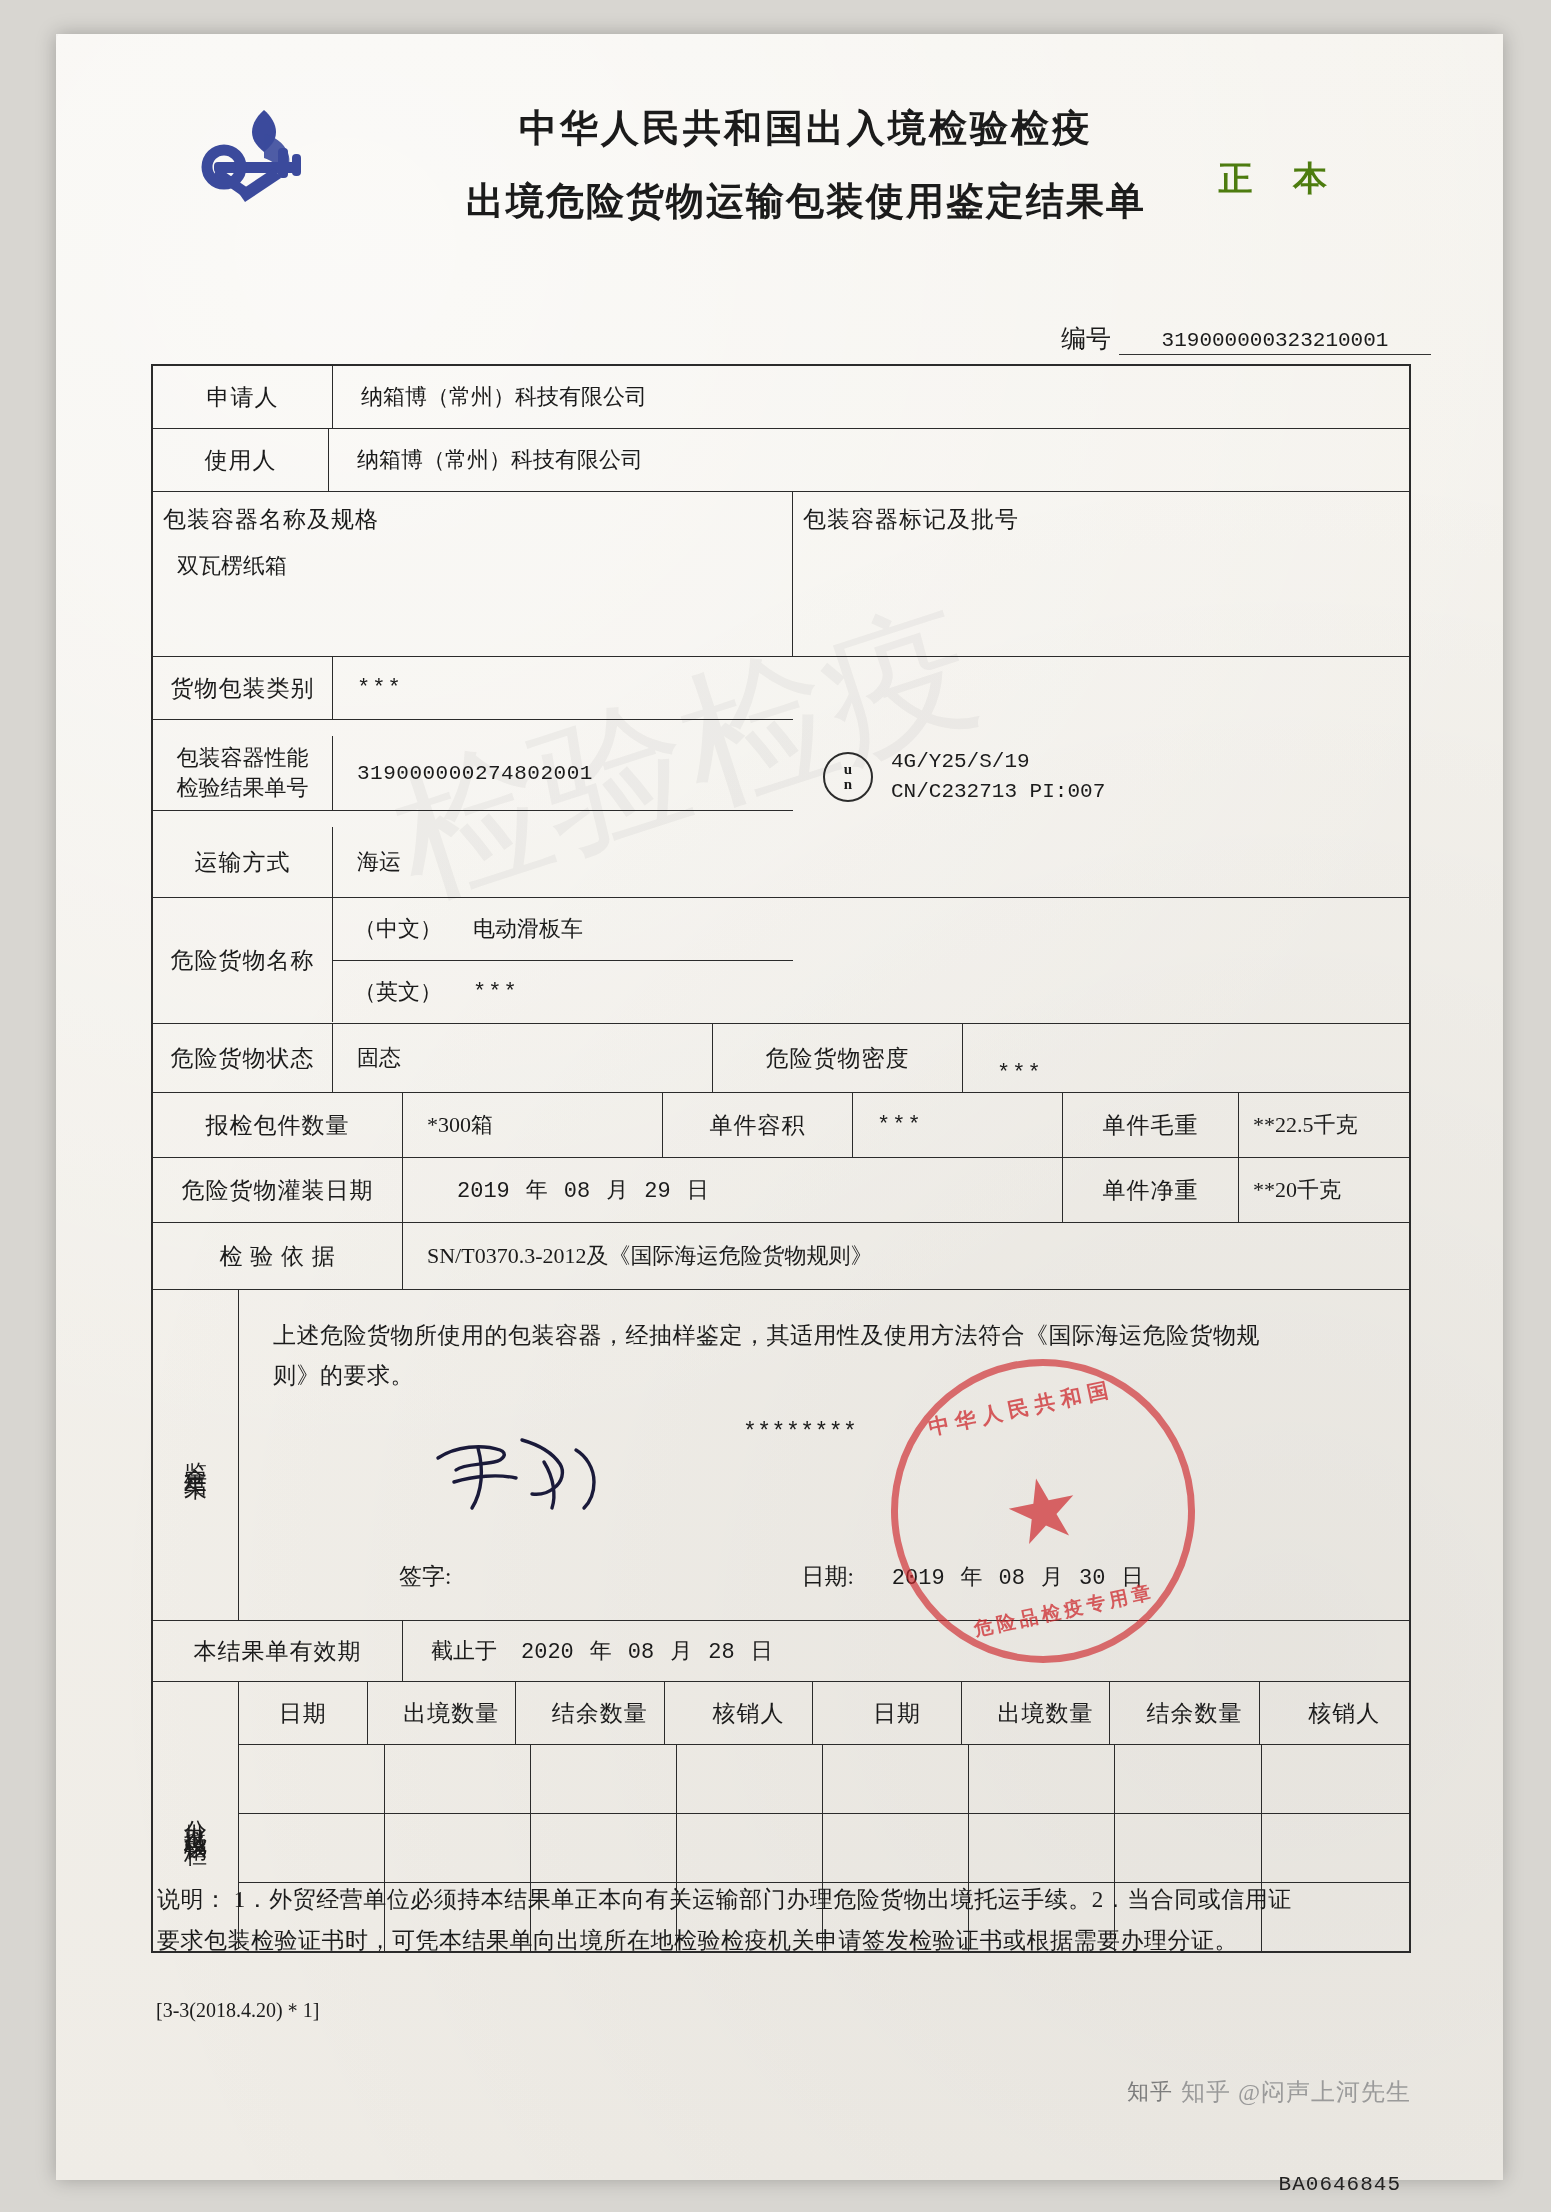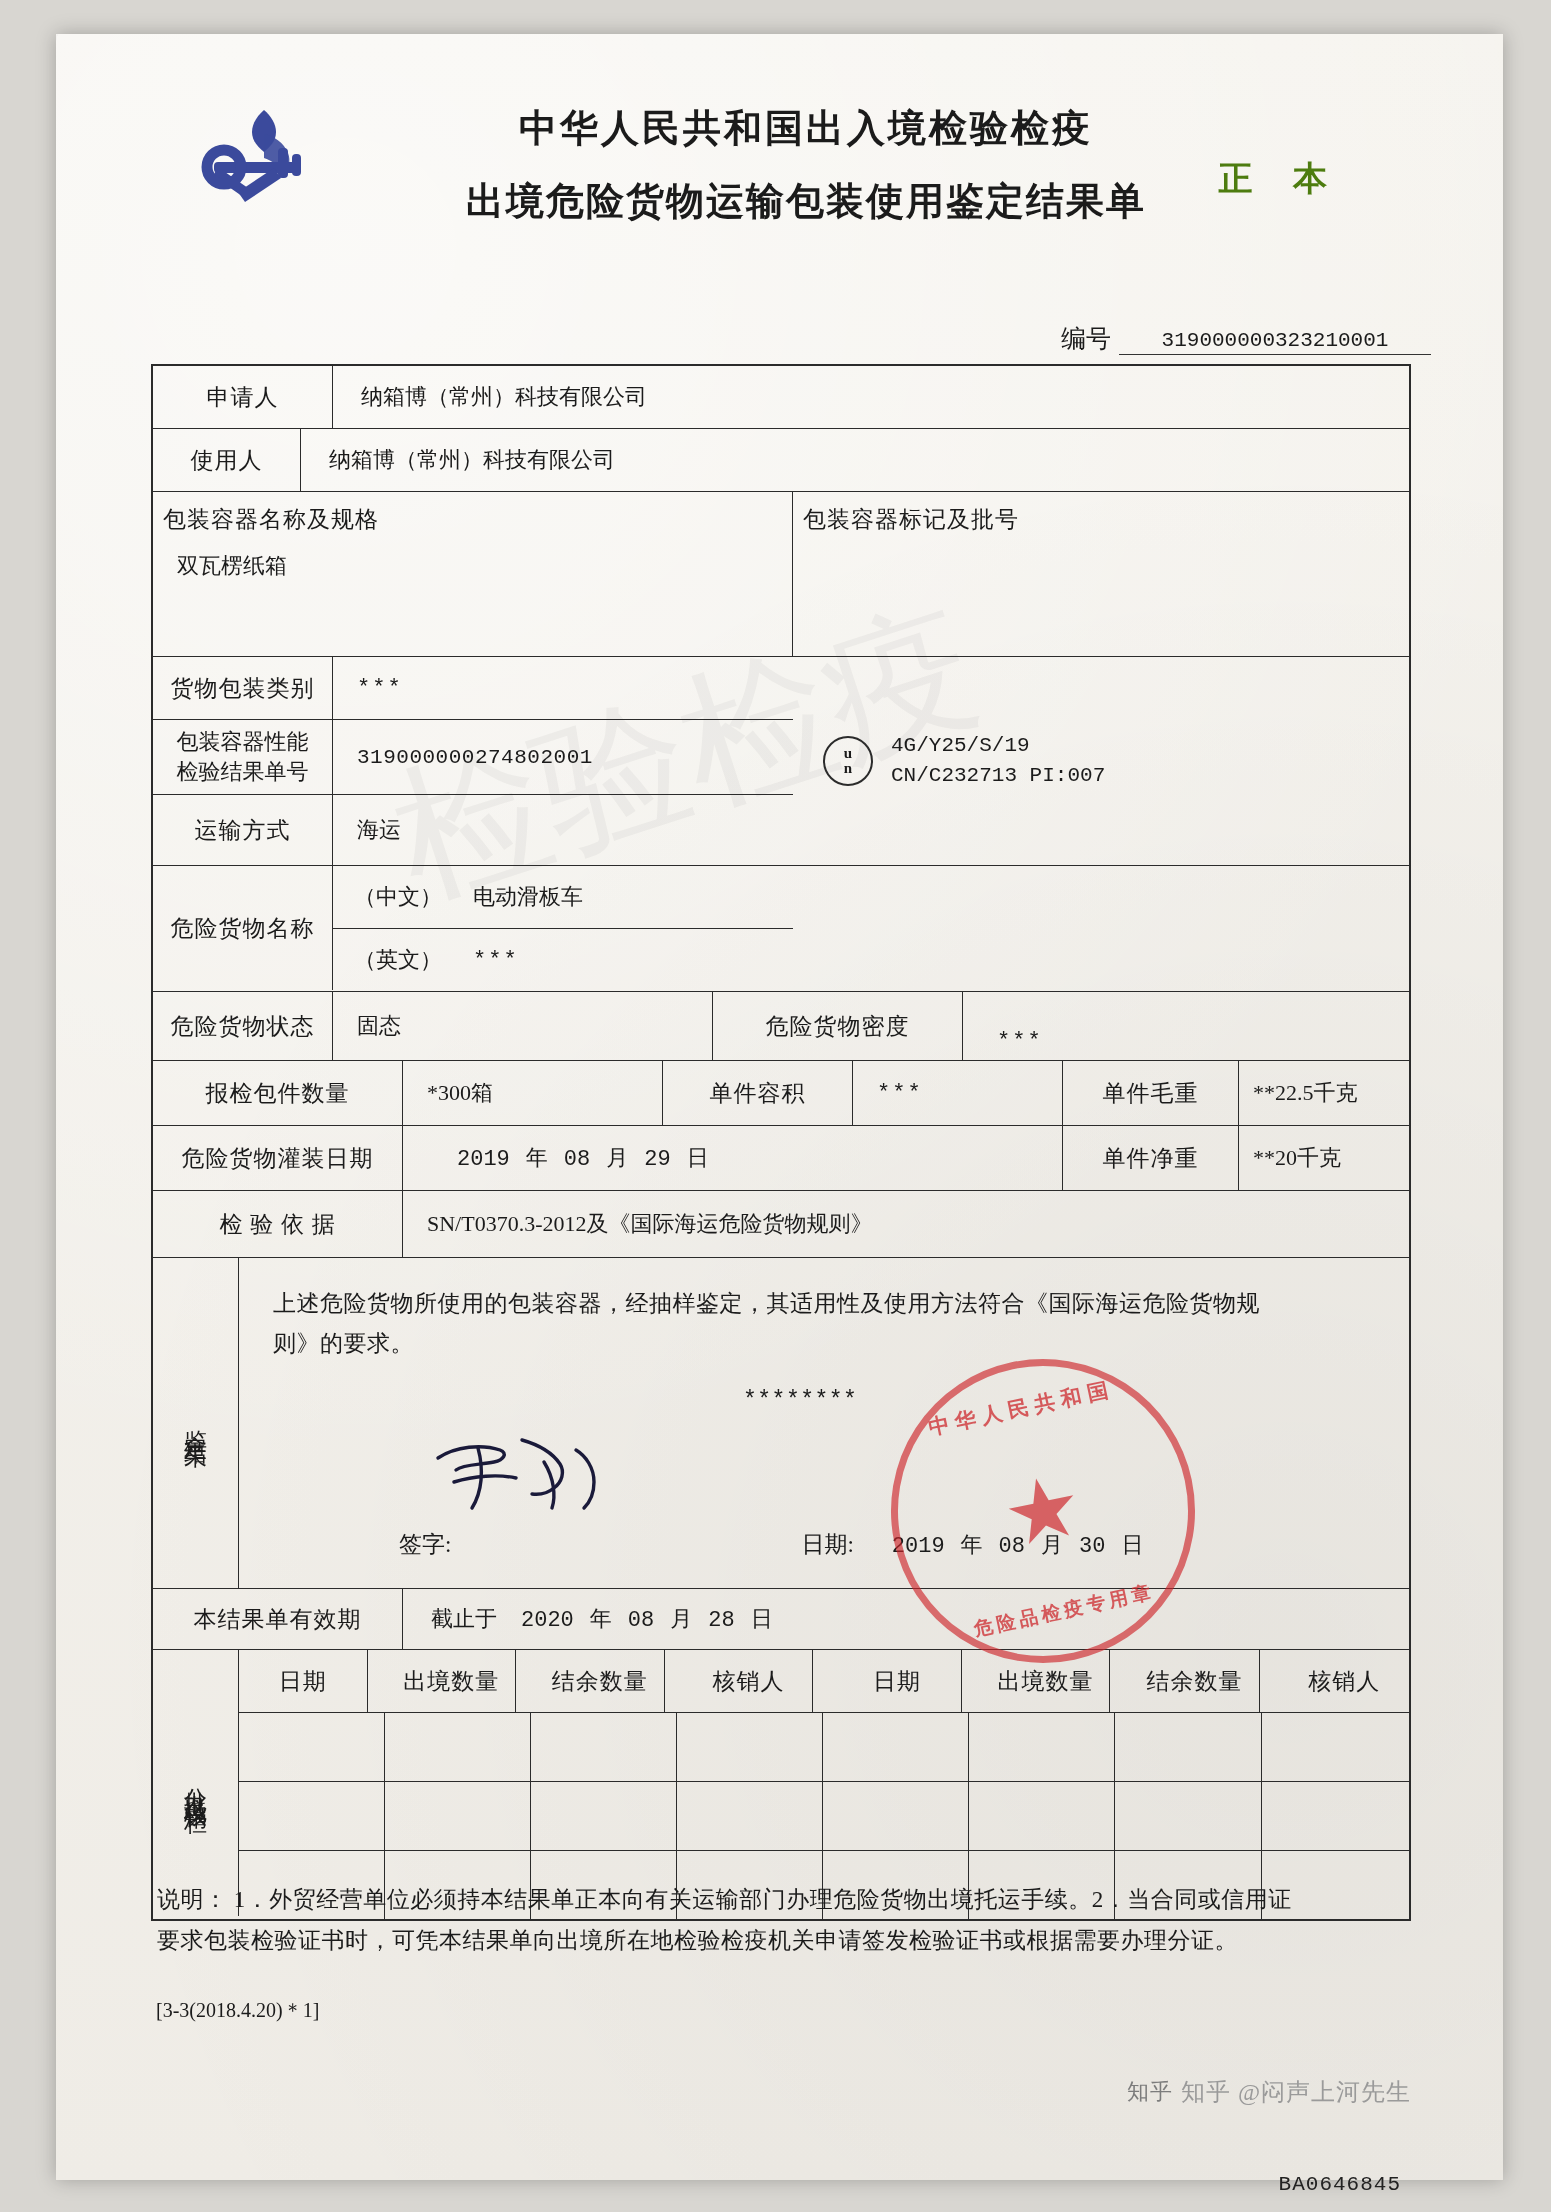--- a/index.html
+++ b/index.html
@@ -166,36 +166,36 @@
   </div>
 
   <div class="tbl">
 
     <div class="row">
       <div class="cell lbl-c" style="width:180px;height:62px;">申请人</div>
       <div class="cell val-c" style="width:1076px;height:62px;padding-left:28px;">纳箱博（常州）科技有限公司</div>
     </div>
 
     <div class="row">
-      <div class="cell lbl-c" style="width:148px;height:62px;">使用人</div>
+      <div class="cell lbl-c" style="width:176px;height:62px;">使用人</div>
       <div class="cell val-c" style="width:1076px;height:62px;padding-left:28px;">纳箱博（常州）科技有限公司</div>
     </div>
 
     <div class="row">
       <div class="cell" style="width:640px;height:164px;flex-direction:column;align-items:flex-start;justify-content:flex-start;padding-top:12px;">
         <div class="lbl-l">包装容器名称及规格</div>
         <div class="val-c" style="margin-top:16px;padding-left:14px;">双瓦楞纸箱</div>
       </div>
       <div class="cell" style="width:616px;height:164px;align-items:flex-start;padding-top:12px;">
         <span class="lbl-l">包装容器标记及批号</span>
       </div>
     </div>
 
     <div class="row">
-      <div class="col-stack" style="width:640px;">
+      <div class="col-stack" style="width:640px;gap:16px;">
         <div class="row" style="border-bottom:1.6px solid #2b2b2b;">
           <div class="cell lbl-c" style="width:180px;height:62px;">货物包装类别</div>
           <div class="cell val-c nb stars" style="width:460px;height:62px;padding-left:24px;">***</div>
         </div>
         <div class="row" style="border-bottom:1.6px solid #2b2b2b;">
           <div class="cell" style="width:180px;height:74px;flex-direction:column;justify-content:center;align-items:center;line-height:1.35;">
             <span>包装容器性能</span>
             <span>检验结果单号</span>
           </div>
           <div class="cell val-c nb mono" style="width:460px;height:74px;padding-left:24px;">319000000274802001</div>

